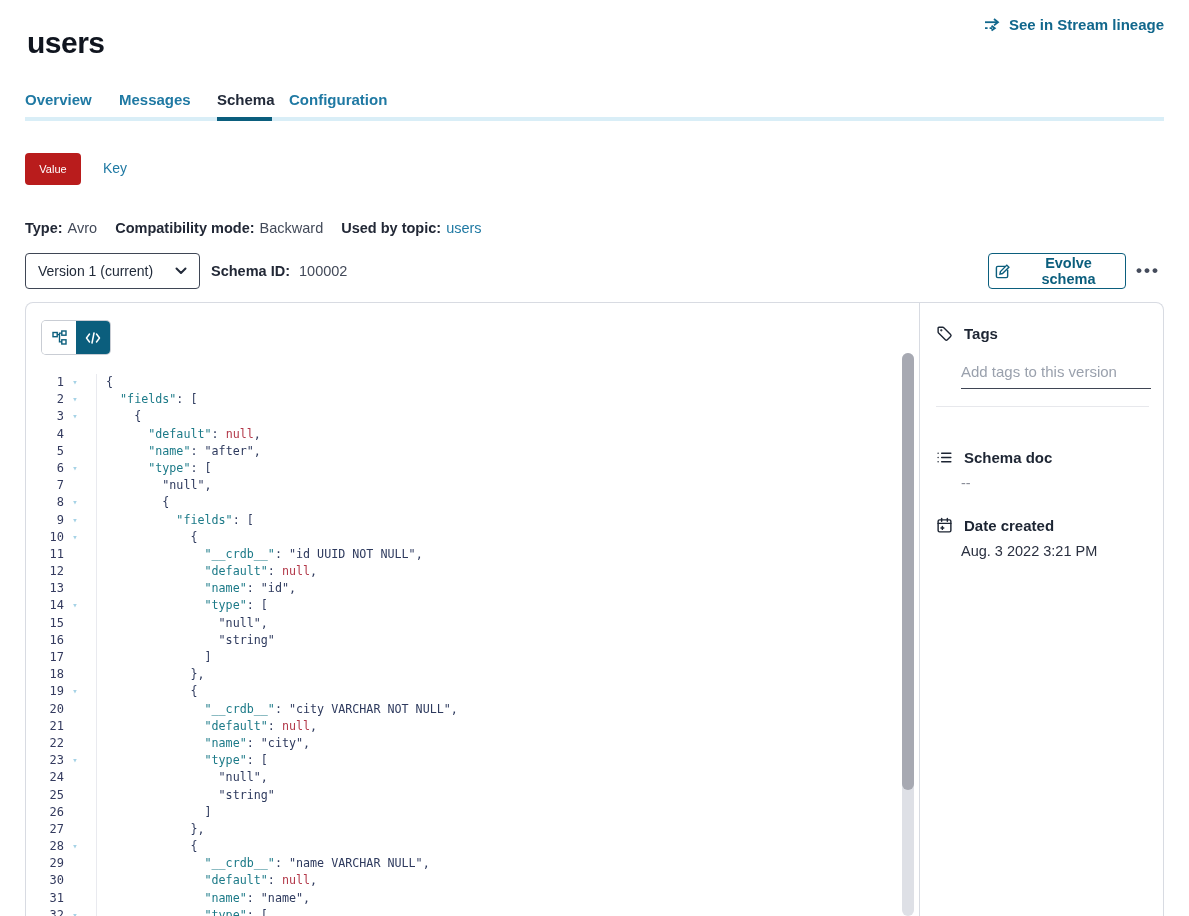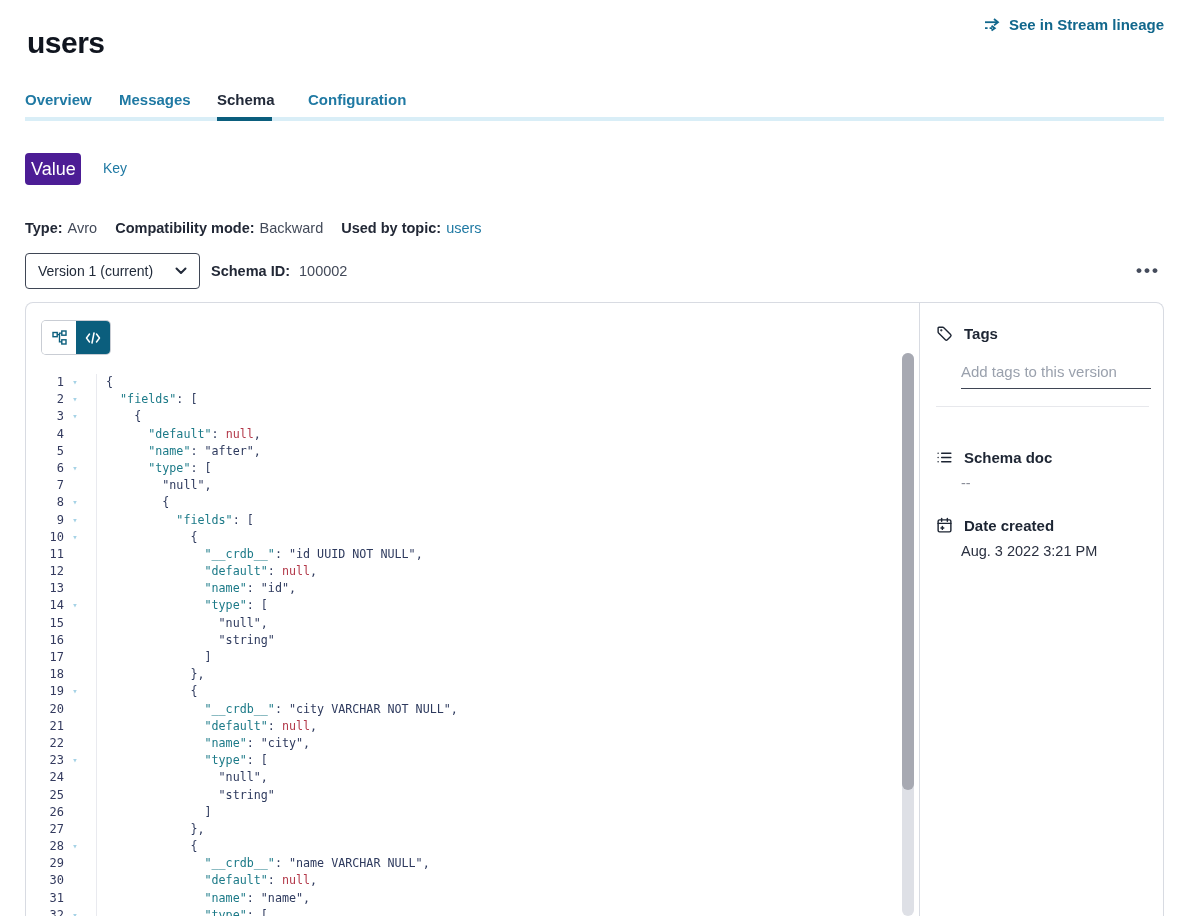--- a/index.html
+++ b/index.html
@@ -14,22 +14,22 @@
   .lineage-link{right:25px;top:16px;display:flex;align-items:center;gap:7px;color:#11678c;
     font-size:15px;font-weight:600;cursor:pointer;}
 
   
   .tab{top:91px;font-size:15px;color:#1f79a3;cursor:pointer;font-weight:bold;}
   .tab.active{color:#222a39;}
   .tab-track{left:25px;right:25px;top:117px;height:4px;background:#d9eef7;}
   .tab-active-bar{left:217px;top:117px;width:55px;height:4px;background:#0b5e7d;}
 
   
-  .value-btn{left:25px;top:153px;width:56px;height:32px;background:#4c1d95;color:#fff;
-    border:none;border-radius:4px;font-size:18px;font-family:inherit;cursor:pointer;}
+  .value-btn{left:25px;top:153px;width:56px;height:32px;background:#b91c1c;color:#fff;
+    border:none;border-radius:4px;font-size:11px;font-family:inherit;cursor:pointer;}
   .key-btn{left:103px;top:160px;font-size:14px;color:#1f79a3;cursor:pointer;}
 
   
   .meta-row{left:25px;top:220px;display:flex;align-items:center;font-size:14.5px;color:#434a59;}
   .meta-row b{color:#222836;margin-right:5px;}
   .meta-gap{width:18px;}
   .topic-link{color:#1f79a3;cursor:pointer;}
 
   
   .version-bar{left:25px;right:25px;top:253px;height:36px;display:flex;align-items:center;}
@@ -101,21 +101,21 @@
       <path d="M1 10.2 H9" stroke-dasharray="2.6 2"></path>
         <path d="M7.5 7.8 L10.8 10.2 L7.5 12.6"></path>
     </svg>
   </span>
   <span>See in Stream lineage</span>
 </div>
 
 <span class="abs tab" style="left:25px">Overview</span>
 <span class="abs tab" style="left:119px">Messages</span>
 <span class="abs tab active" style="left:217px">Schema</span>
-<span class="abs tab" style="left:308px">Configuration</span>
+<span class="abs tab" style="left:289px">Configuration</span>
 <div class="abs tab-track"></div>
 <div class="abs tab-active-bar"></div>
 
 <button class="abs value-btn">Value</button>
 <span class="abs key-btn">Key</span>
 
 <div class="abs meta-row">
   <b>Type:</b>
   <span>Avro</span>
   <span class="meta-gap"></span>
@@ -133,20 +133,29 @@
       <svg width="12" height="8" viewBox="0 0 12 8" fill="none" stroke="#232b3a" stroke-width="2" stroke-linecap="round" stroke-linejoin="round">
           <polyline points="1.5,1.5 6,6 10.5,1.5"></polyline>
         </svg>
     </span>
   </div>
   <div class="schema-id">
     <b>Schema ID:</b>
     <span>100002</span>
   </div>
   <div class="spacer"></div>
+  <button class="btn btn-evolve">
+    <span>
+      <svg width="15" height="15" viewBox="0 0 16 16" fill="none" stroke="#0b5e7d" stroke-width="1.5">
+        <path d="M11 2.5 H3 A1.5 1.5 0 0 0 1.5 4 V13 A1.5 1.5 0 0 0 3 14.5 H12 A1.5 1.5 0 0 0 13.5 13 V6"></path>
+        <path d="M12.6 1.2 L14.8 3.4 L8 10.2 L5.3 10.7 L5.8 8 Z"></path>
+      </svg>
+    </span>
+    <span>Evolve schema</span>
+  </button>
   <div class="more-btn">•••</div>
 </div>
 
 <div class="abs card">
 
   <div class="editor">
     <div class="seg-control">
       <div class="seg seg-tree">
         <span>
           <svg width="15" height="15" viewBox="0 0 15 15" fill="none" stroke="#0b5e7d" stroke-width="1.4">

